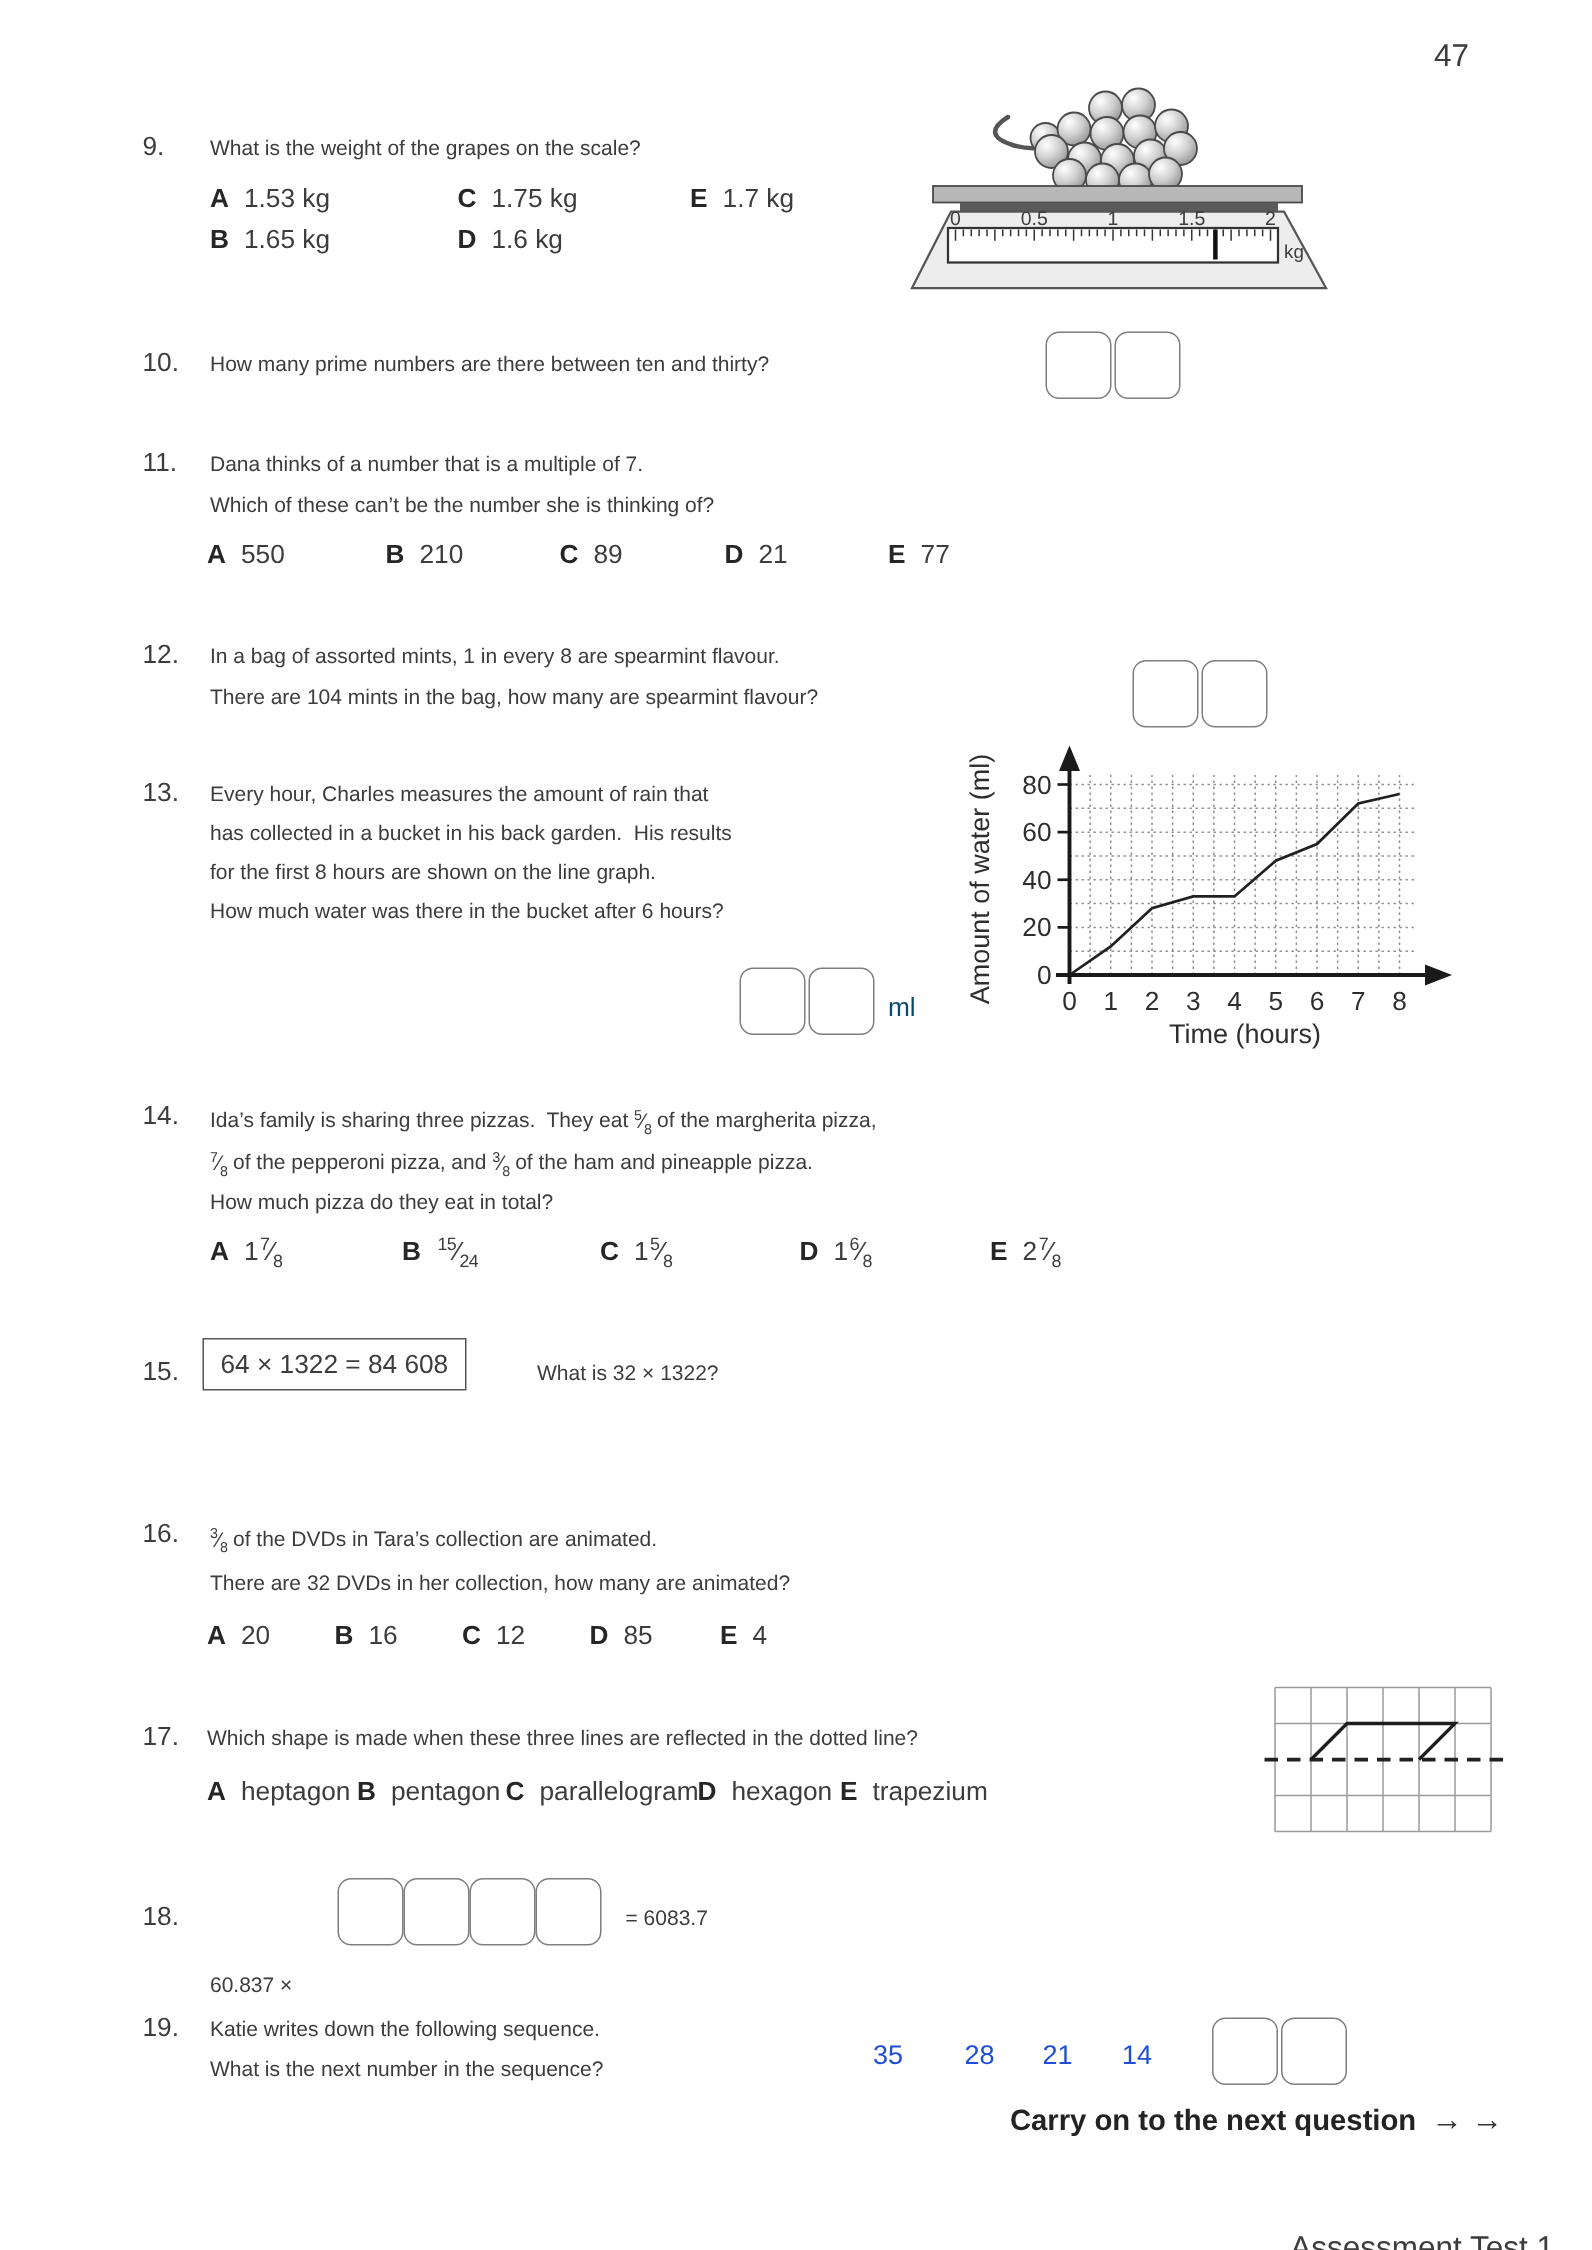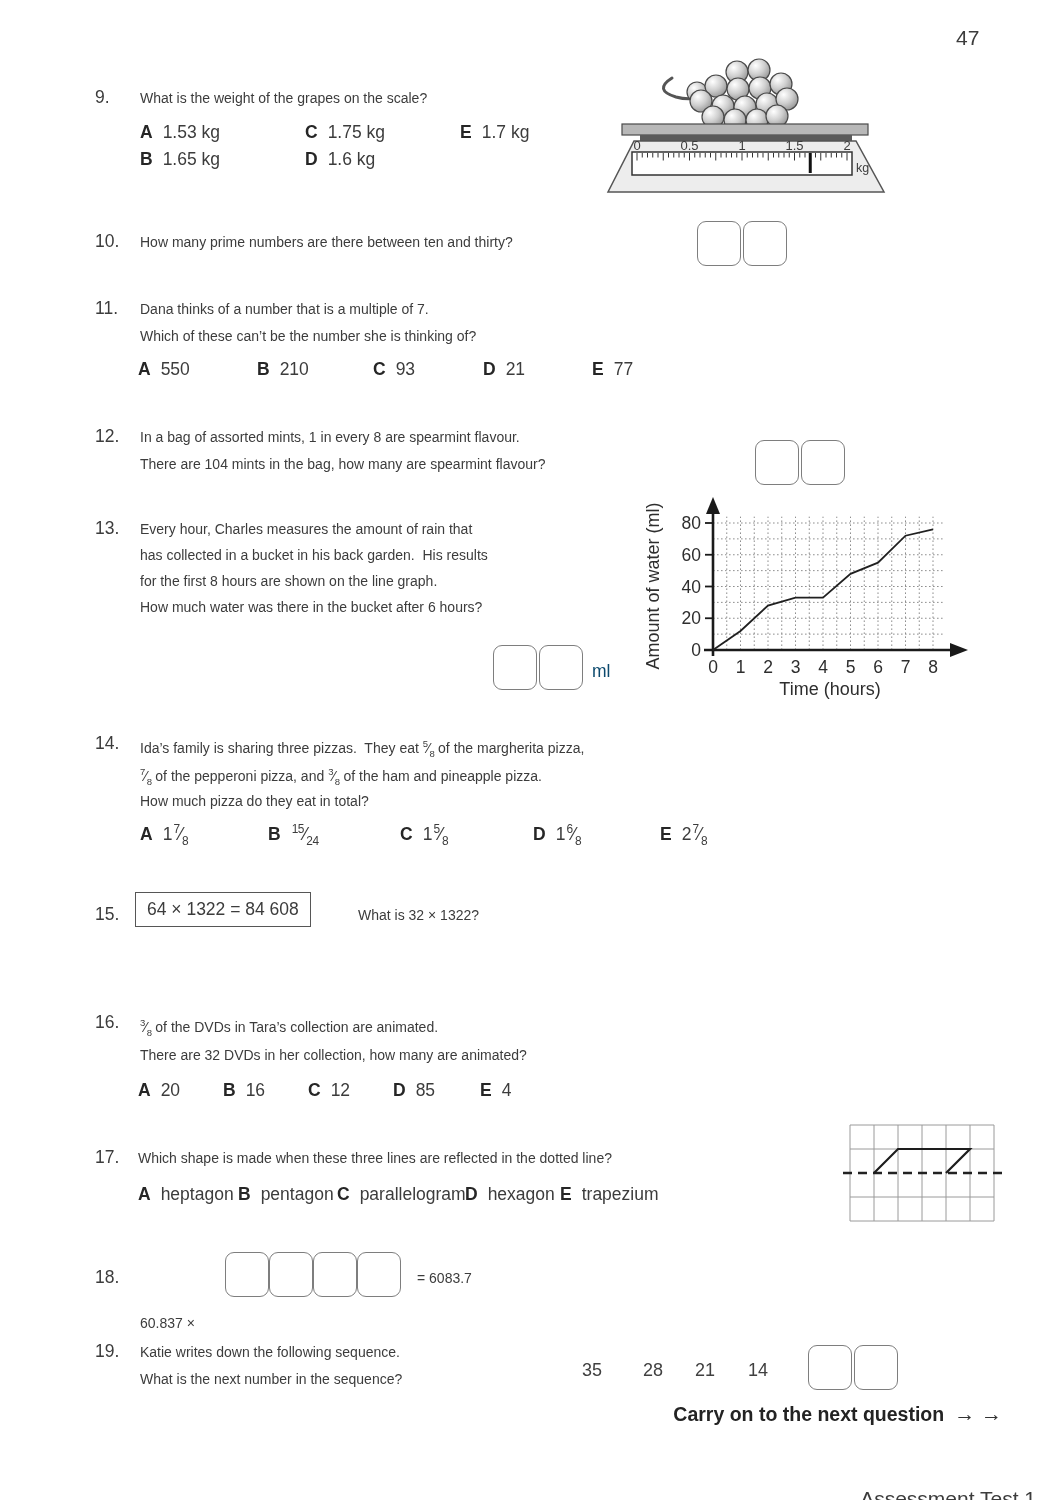--- a/index.html
+++ b/index.html
@@ -20,21 +20,21 @@
   .boxes{position:absolute;white-space:nowrap;}
   .boxes-tight .abox{margin-right:0;}
   .unit{position:absolute;font-size:17.5px;color:#0c4a6e;}
   .factbox{position:absolute;border:1.6px solid #565656;padding:6px 11px;font-size:17.5px;color:#3c3c3c;}
   .pagenum{position:absolute;left:956px;top:26px;font-size:21px;color:#3c3c3c;}
   .carry{position:absolute;right:59px;top:1402px;font-size:19.5px;font-weight:bold;color:#232323;white-space:pre;}
   .carry .arrows{font-weight:400;font-size:21px;margin-left:10px;color:#333;}
   .testname{position:absolute;right:25px;top:1443px;font-size:21px;color:#3c3c3c;margin-top:44px;}
   svg{position:absolute;}
   svg text{font-family:"Liberation Sans","DejaVu Sans",sans-serif;}
-  .seq{position:absolute;font-size:18px;color:#404040;white-space:pre;}
+  .seq{position:absolute;font-size:18px;color:#1d4ed8;white-space:pre;}
   .seq span{display:inline-block;}
 </style>
 </head>
 <body>
 
 <div class="page">
 
   <div class="pagenum">47</div>
 
   <div class="qnum" style="left:95px;top:87px">9.</div>
@@ -125,21 +125,21 @@
     <text x="856" y="172" font-size="12.5" fill="#3c3c3c">kg</text>
   </svg>
 
   <div class="qnum" style="left:95px;top:231px">10.</div>
   <div class="qline" style="left:140px;top:231px">How many prime numbers are there between ten and thirty?</div>
   <div class="boxes" style="left:697px;top:221px"><span class="abox"></span><span class="abox"></span></div>
 
   <div class="qnum" style="left:95px;top:298px">11.</div>
   <div class="qline" style="left:140px;top:298px">Dana thinks of a number that is a multiple of 7.</div>
   <div class="qline" style="left:140px;top:325px">Which of these can’t be the number she is thinking of?</div>
-  <div class="optrow" style="left:138px;top:359px"><span class="opt" style="width:119px"><b>A</b><span>550</span></span><span class="opt" style="width:116px"><b>B</b><span>210</span></span><span class="opt" style="width:110px"><b>C</b><span>93</span></span><span class="opt" style="width:109px"><b>D</b><span>21</span></span><span class="opt"><b>E</b><span>77</span></span></div>
+  <div class="optrow" style="left:138px;top:359px"><span class="opt" style="width:119px"><b>A</b><span>550</span></span><span class="opt" style="width:116px"><b>B</b><span>210</span></span><span class="opt" style="width:110px"><b>C</b><span>89</span></span><span class="opt" style="width:109px"><b>D</b><span>21</span></span><span class="opt"><b>E</b><span>77</span></span></div>
 
   <div class="qnum" style="left:95px;top:426px">12.</div>
   <div class="qline" style="left:140px;top:426px">In a bag of assorted mints, 1 in every 8 are spearmint flavour.</div>
   <div class="qline" style="left:140px;top:453px">There are 104 mints in the bag, how many are spearmint flavour?</div>
   <div class="boxes" style="left:755px;top:440px"><span class="abox"></span><span class="abox"></span></div>
 
   <div class="qnum" style="left:95px;top:518px">13.</div>
   <div class="qline" style="left:140px;top:518px">Every hour, Charles measures the amount of rain that</div>
   <div class="qline" style="left:140px;top:544px">has collected in a bucket in his back garden.  His results</div>
   <div class="qline" style="left:140px;top:570px">for the first 8 hours are shown on the line graph.</div>

